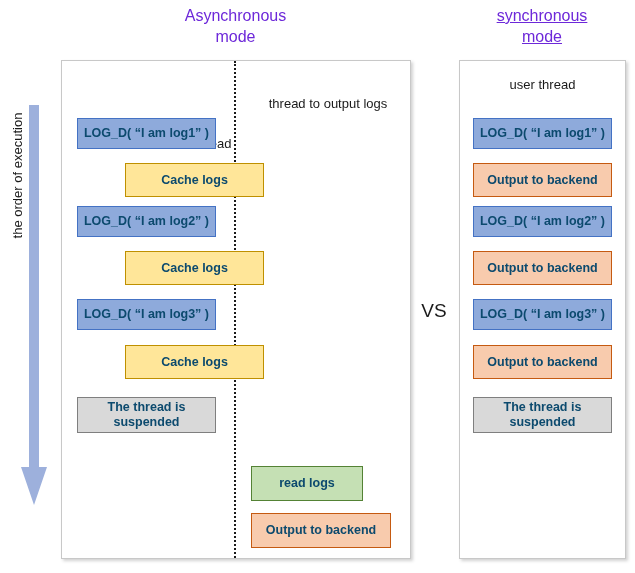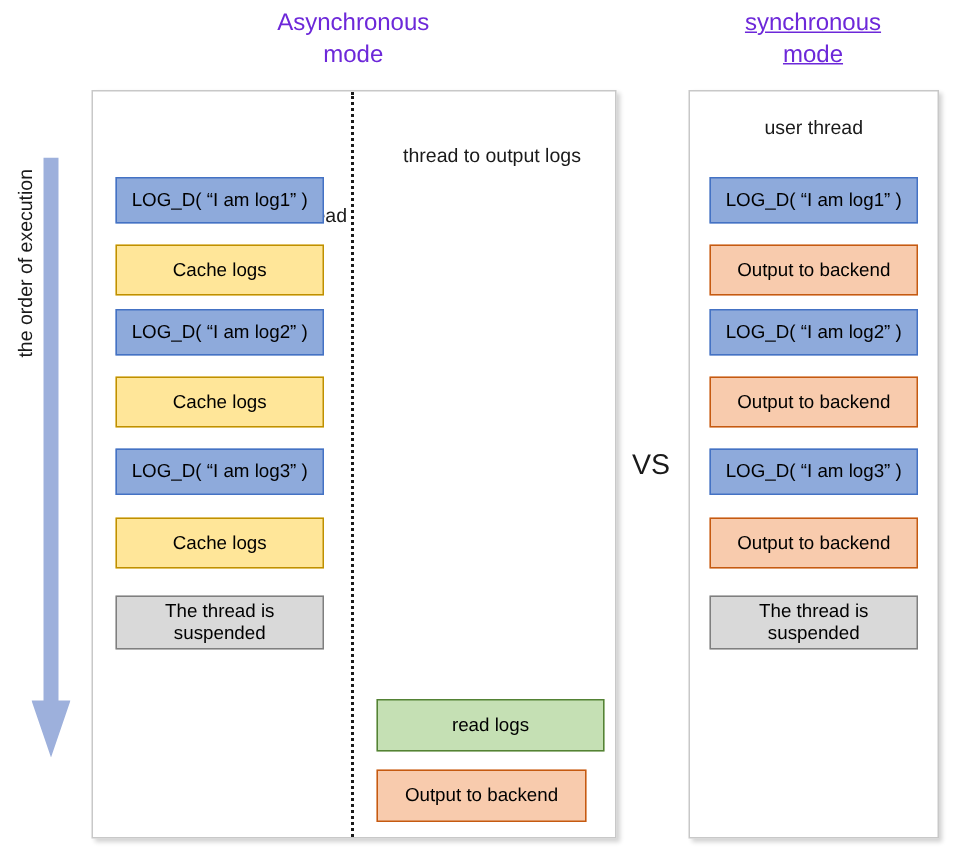--- a/index.html
+++ b/index.html
@@ -90,25 +90,26 @@
     position: absolute;
     box-sizing: border-box;
     border-width: 1px;
     border-style: solid;
     display: flex;
     align-items: center;
     justify-content: center;
     text-align: center;
     font-size: 12.5px;
     line-height: 15px;
-    color: #000000;
+    color: #0c4a6e;
     white-space: pre-line;
+    font-weight: bold;
   }
   .step.log      { background: #8EAADB; border-color: #4472C4; }
-  .step.cache    { background: #FFE699; border-color: #BF9000; }
+  .step.cache    { background: #FFE699; border-color: #BF9000; margin-left: 48px; }
   .step.output   { background: #F8CBAD; border-color: #C55A11; }
   .step.suspend  { background: #D9D9D9; border-color: #7F7F7F; }
   .step.read     { background: #C5E0B4; border-color: #548235; }
 
   
   #vs-label {
     position: absolute;
     left: 416px;
     top: 300px;
     width: 36px;
@@ -143,21 +144,21 @@
 
   <div class="step log" style="left:15px; top:57px;  width:139px; height:31px;">LOG_D( “I am log1” )</div>
   <div class="step cache" style="left:15px; top:102px; width:139px; height:34px;">Cache logs</div>
   <div class="step log" style="left:15px; top:145px; width:139px; height:31px;">LOG_D( “I am log2” )</div>
   <div class="step cache" style="left:15px; top:190px; width:139px; height:34px;">Cache logs</div>
   <div class="step log" style="left:15px; top:238px; width:139px; height:31px;">LOG_D( “I am log3” )</div>
   <div class="step cache" style="left:15px; top:284px; width:139px; height:34px;">Cache logs</div>
   <div class="step suspend" style="left:15px; top:336px; width:139px; height:36px;">The thread is
 suspended</div>
 
-  <div class="step read" style="left:189px; top:405px; width:152px; height:35px;">read logs</div>
+  <div class="step read" style="left:189px; top:405px; width:112px; height:35px;">read logs</div>
   <div class="step output" style="left:189px; top:452px; width:140px; height:35px;">Output to backend</div>
 </div>
 
 <div id="vs-label">VS</div>
 
 <div class="panel" id="panel-sync">
 
   <div class="col-header" style="left:0px; top:16px; width:165px;">user thread</div>
 
   <div class="step log" style="left:13px; top:57px;  width:139px; height:31px;">LOG_D( “I am log1” )</div>

